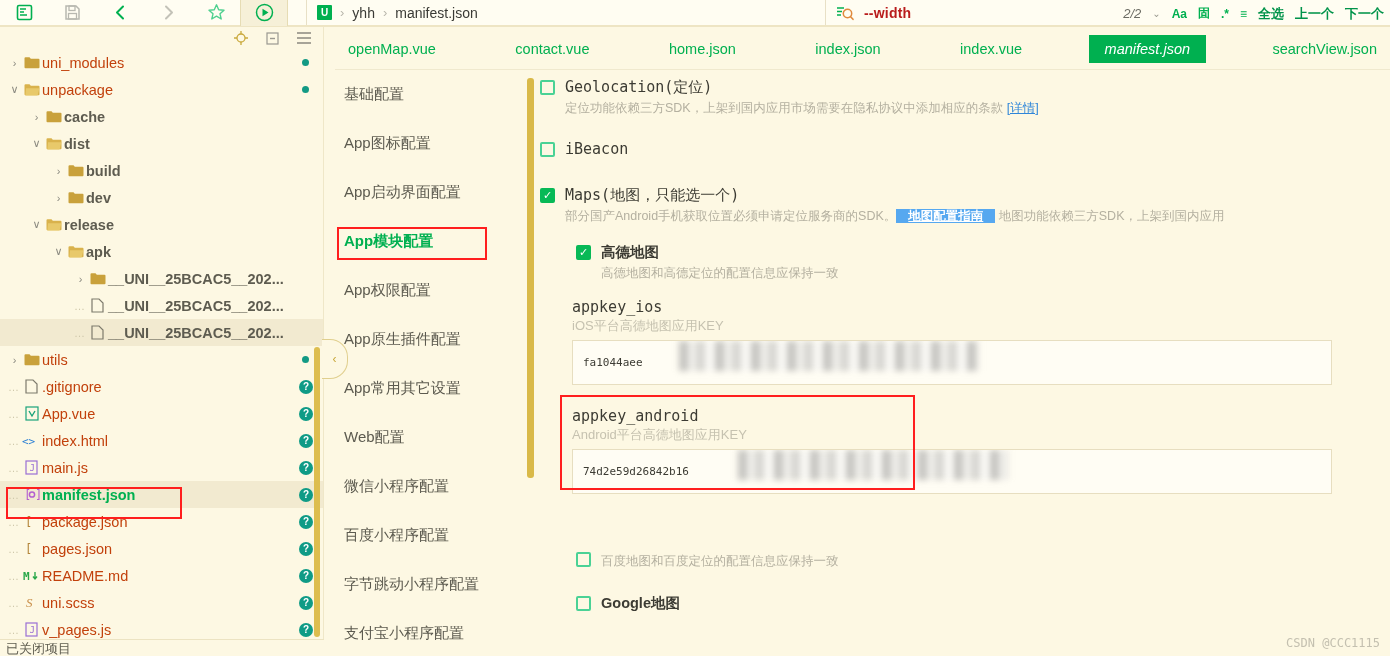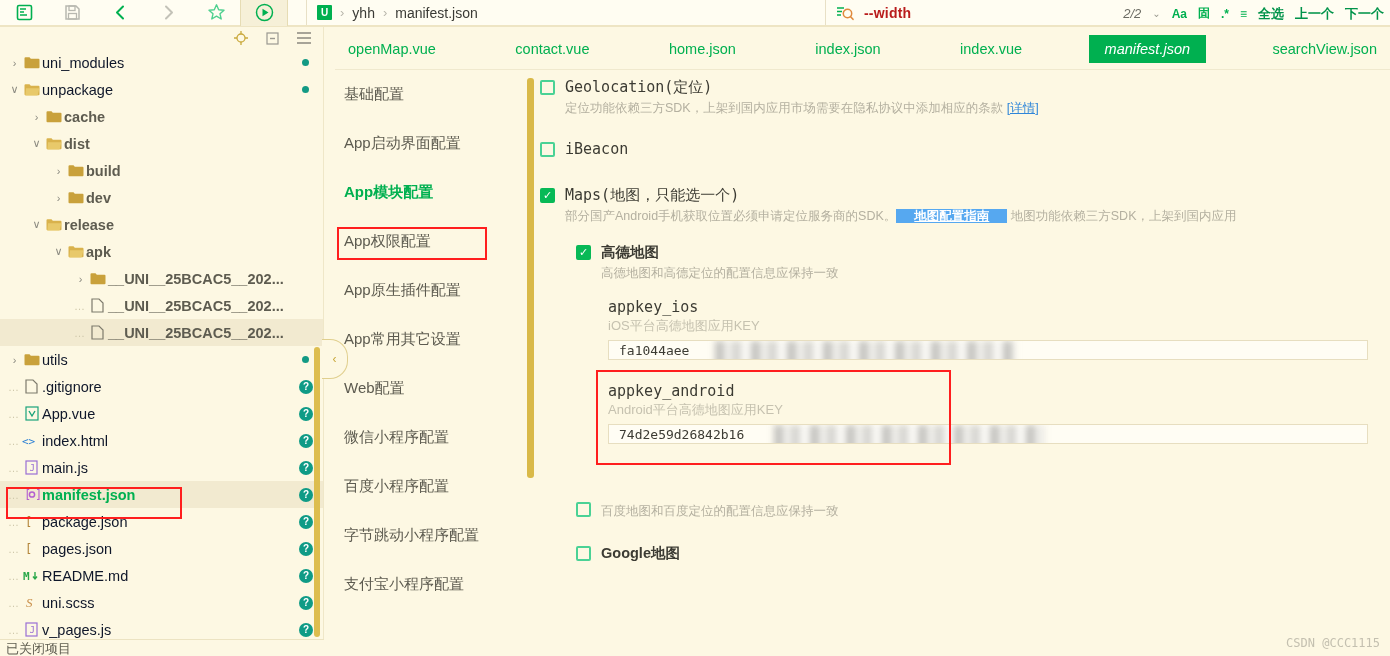--- a/index.html
+++ b/index.html
@@ -81,21 +81,21 @@
   }
   .tree-head span { display: flex; align-items: center; }
   .row {
     height: 27px; display: flex; align-items: center;
     font-size: 14.5px; white-space: nowrap; position: relative;
   }
   .row.sel { background: #f2ead0; }
   .arrow { width: 13px; color: #8b8a80; font-size: 11px; display:flex; justify-content:center; }
   .guide { color: #cfc8ab; font-size: 11px; letter-spacing:-1px; width: 13px; }
   .fico { width: 21px; display: flex; align-items: center; justify-content: center; }
-  .lbl { color: #0f172a; }
+  .lbl { color: #c2410c; }
   .lbl.dark { color: #5e5c50; font-weight: 600; }
   .lbl.green { color: #00b050; font-weight: 700; }
   .dot {
     position: absolute; right: 14px; width: 7px; height: 7px;
     border-radius: 50%; background: #139a84;
   }
   .qmark {
     position: absolute; right: 10px; width: 14px; height: 14px;
     border-radius: 50%; background: #0f9b86; color: #fff;
     font-size: 10px; font-weight: bold;
@@ -178,39 +178,39 @@
   }
   .cb-title {
     font-family: "DejaVu Sans Mono", "Liberation Mono", monospace;
     font-size: 15px; color: #3c3b33;
   }
   .cb-desc {
     font-size: 12.5px; color: #b4b0a0; margin-top: 3px;
     white-space: nowrap;
   }
   .lnk { color: #2f86d9; text-decoration: underline; }
-  .lnk-hl { background: #56a8f0; color: #ffffff; text-decoration: underline; padding: 0 18px; font-weight: 600; }
+  .lnk-hl { background: #56a8f0; color: #ffffff; text-decoration: underline; padding: 0 12px; font-weight: 600; }
 
   .blk { margin-bottom: 23px; }
   .sub { margin-left: 36px; }
   .sub-title { font-size: 14.5px; color: #3c3b33; font-weight: 600; }
   .sub-desc { font-size: 12.5px; color: #b4b0a0; margin-top: 3px; }
 
-  .field { margin-left: 68px; margin-top: 12px; position: relative; }
+  .field { margin-left: 32px; margin-top: 12px; position: relative; }
   .field-name {
     font-family: "DejaVu Sans Mono", "Liberation Mono", monospace;
     font-size: 15px; color: #3c3b33;
   }
   .field-hint { font-size: 13px; color: #c6c2b0; margin-top: 1px; }
   .inp {
-    margin-top: 5px; height: 20px; width: 760px;
+    margin-top: 5px; height: 45px; width: 760px;
     border: 1px solid #e7dec0; background: #fffdf4;
     display: flex; align-items: center; padding-left: 10px;
     font-family: "DejaVu Sans Mono", "Liberation Mono", monospace;
-    font-size: 13px; color: #3c3b33;
+    font-size: 11px; color: #3c3b33;
     position: relative; overflow: hidden;
   }
   .blurmask {
     position: absolute; top: 0; height: 30px;
     background:
       repeating-linear-gradient(90deg,
         rgba(150,150,150,.55) 0 9px,
         rgba(225,225,225,.5) 9px 17px,
         rgba(175,175,175,.5) 17px 26px,
         rgba(245,245,245,.55) 26px 36px);
@@ -557,20 +557,21 @@
       <div class="tab-sp"></div>
       <div class="tab">index.vue</div>
       <div class="tab-sp"></div>
       <div class="tab active">manifest.json</div>
       <div class="tab-sp"></div>
       <div class="tab">searchView.json</div>
     </div>
 
   <div class="menu" id="menu">
       <div class="menu-item">基础配置</div>
+      <div class="menu-item">App图标配置</div>
       <div class="menu-item">App启动界面配置</div>
       <div class="menu-item active">App模块配置</div>
       <div class="menu-item">App权限配置</div>
       <div class="menu-item">App原生插件配置</div>
       <div class="menu-item">App常用其它设置</div>
       <div class="menu-item">Web配置</div>
       <div class="menu-item">微信小程序配置</div>
       <div class="menu-item">百度小程序配置</div>
       <div class="menu-item">字节跳动小程序配置</div>
       <div class="menu-item">支付宝小程序配置</div>

